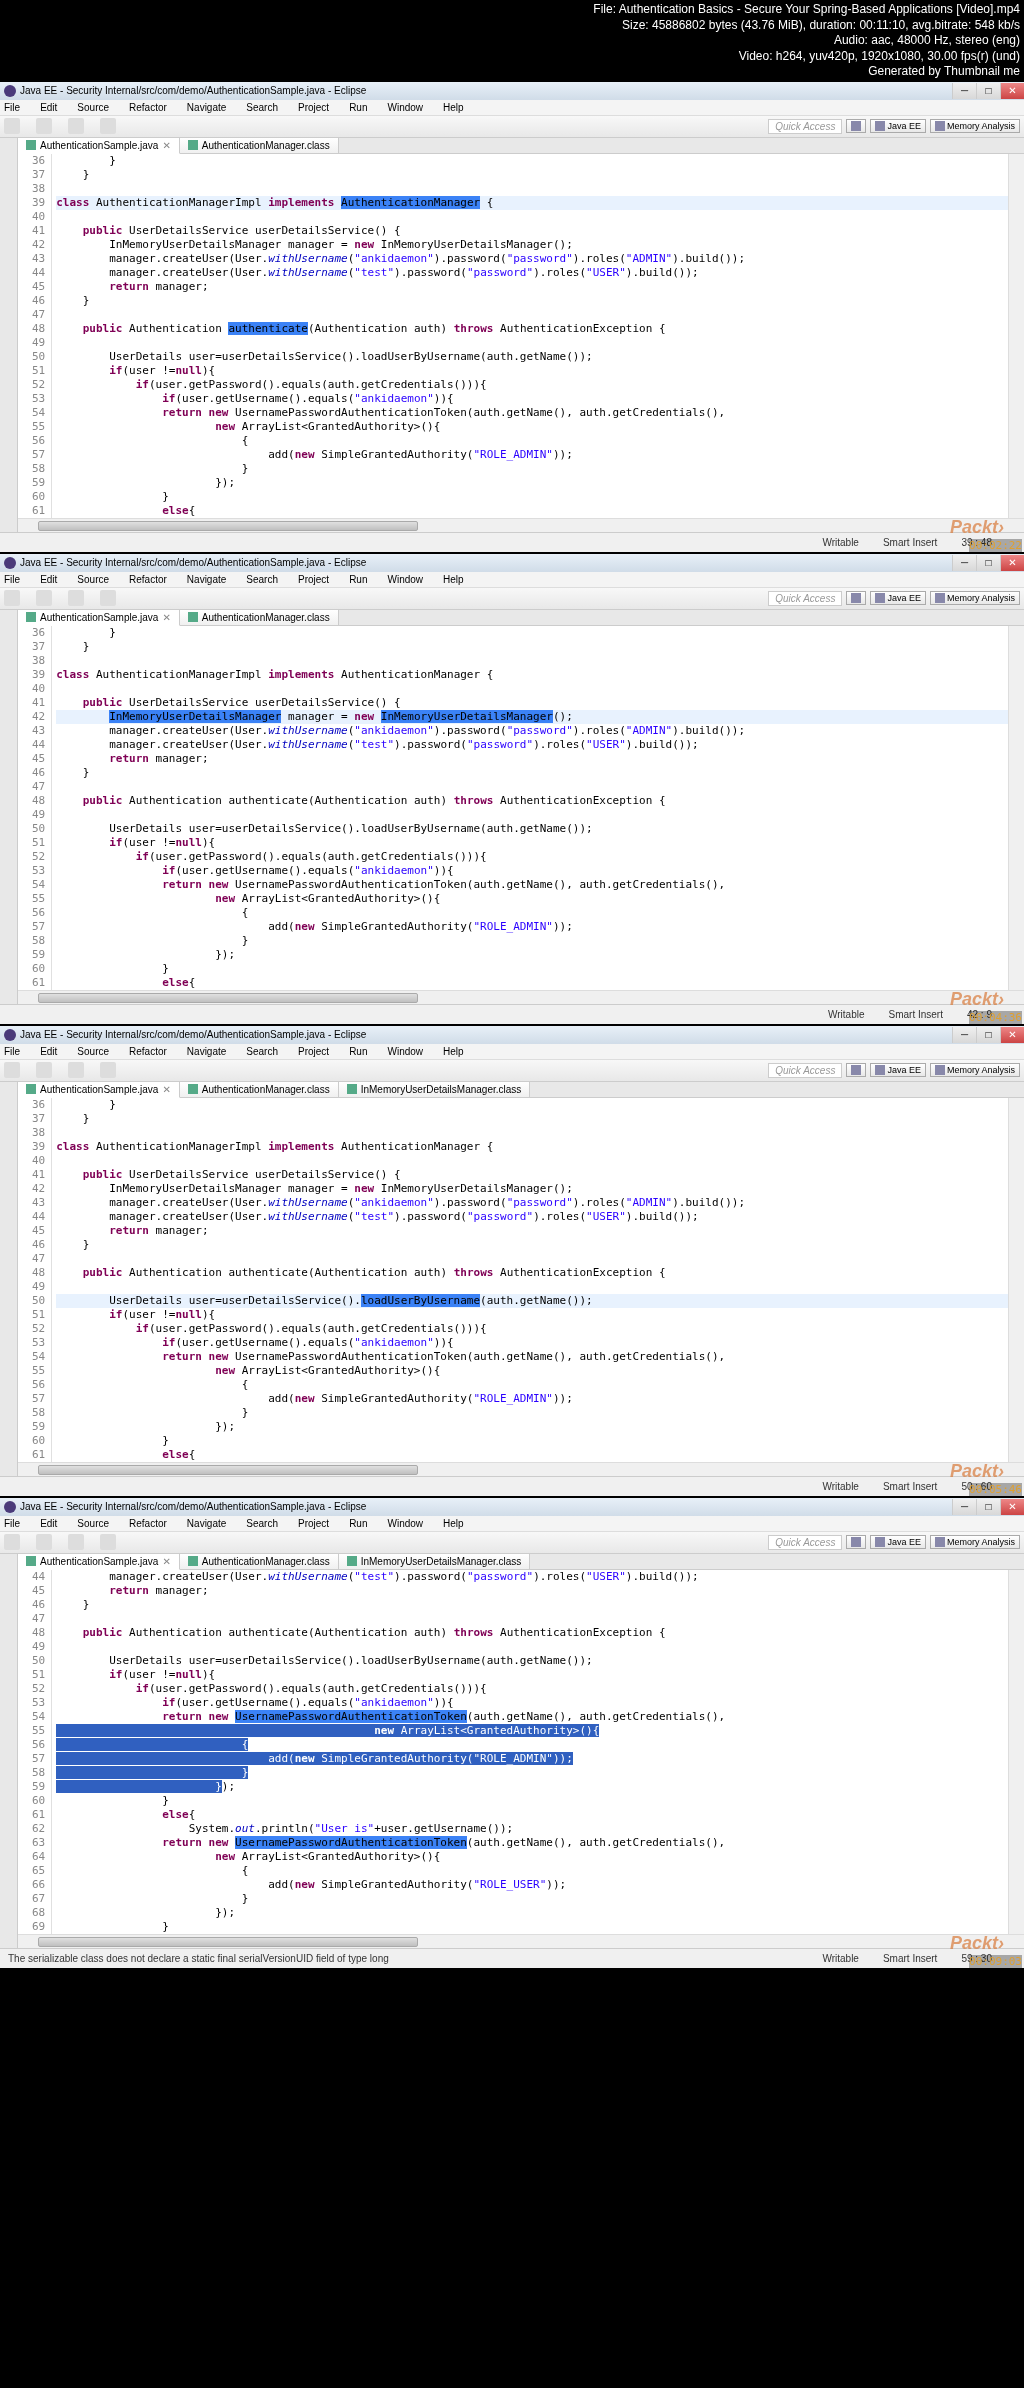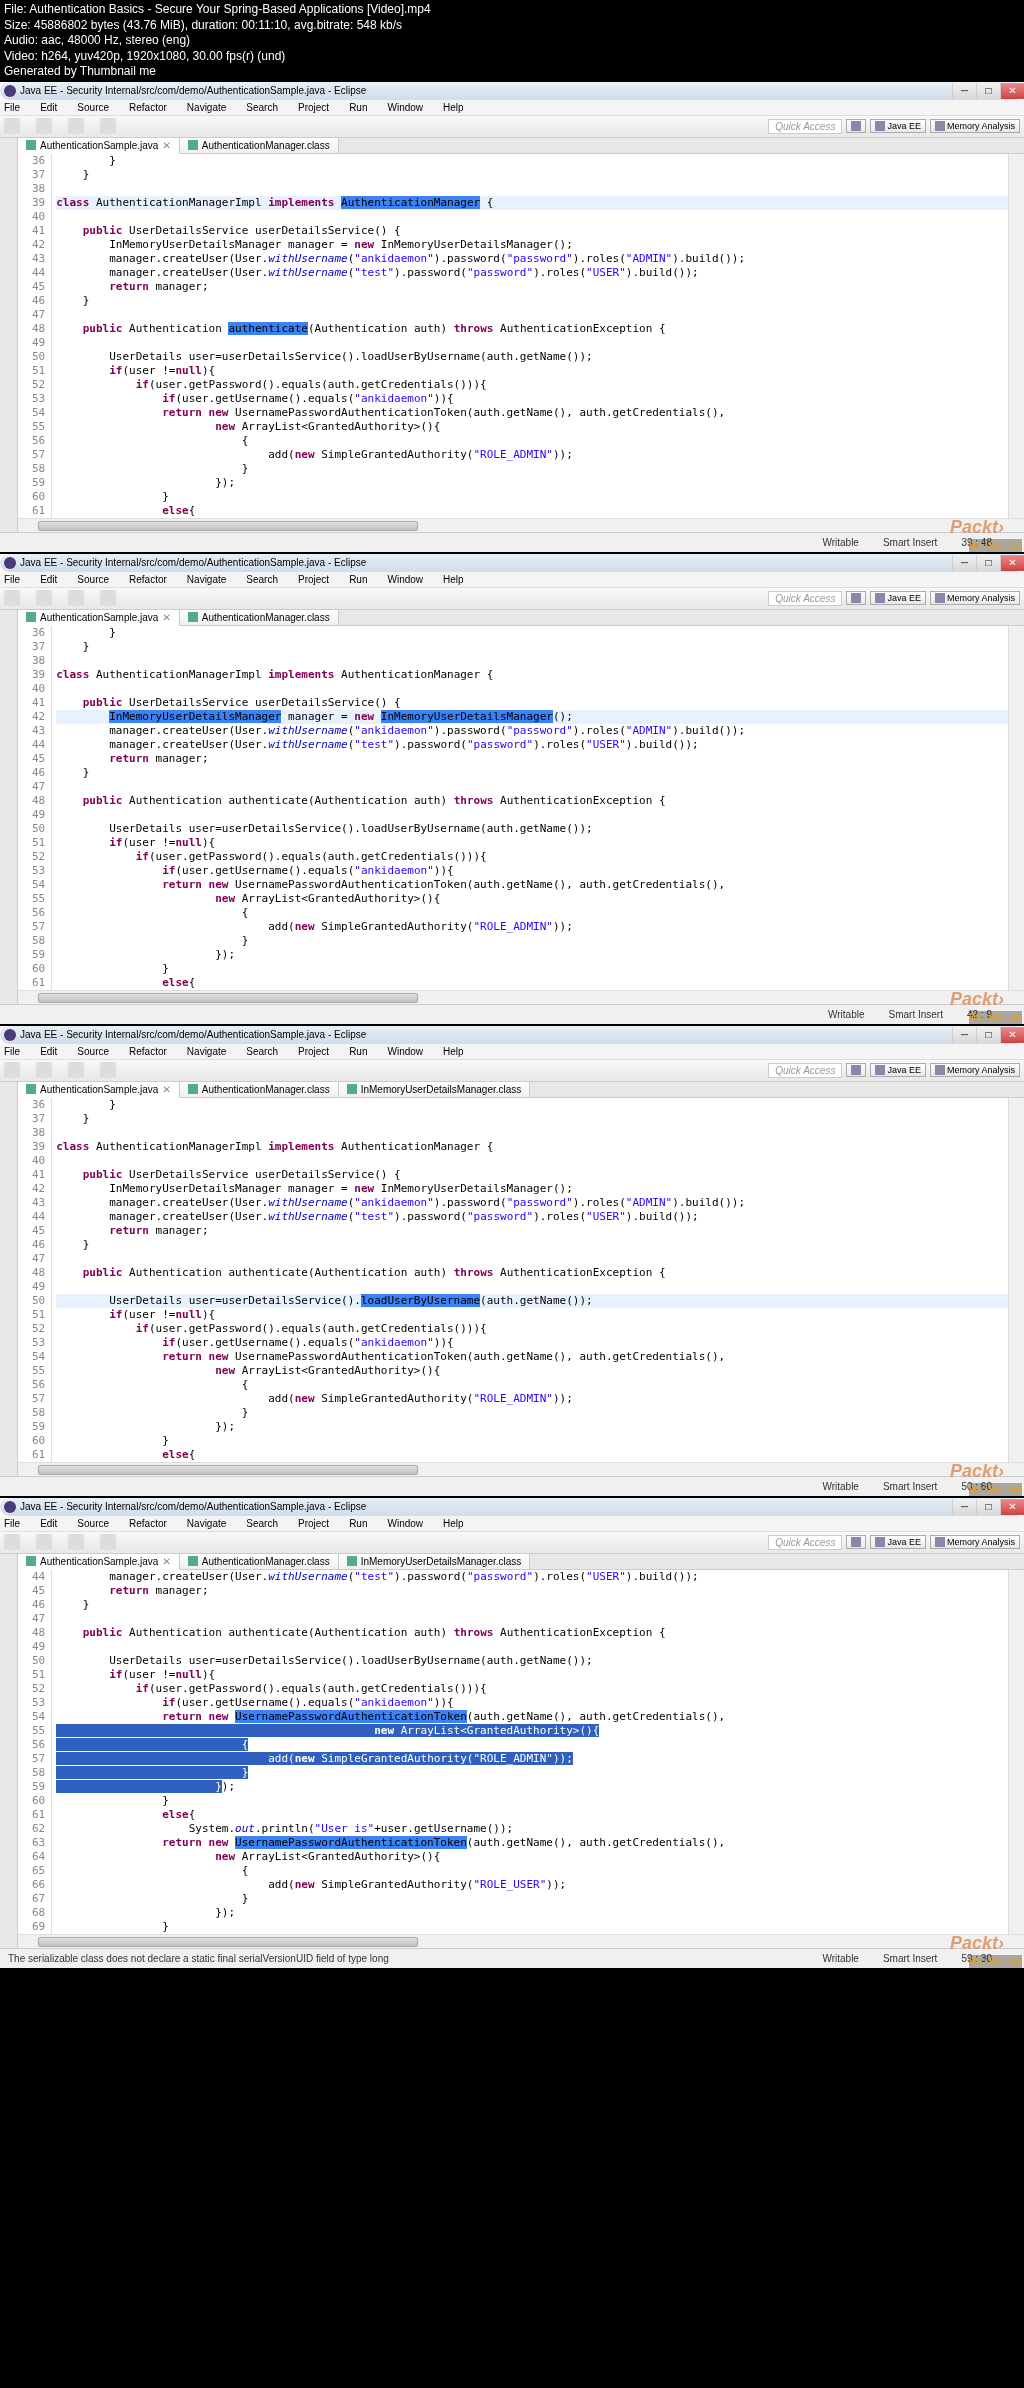--- a/index.html
+++ b/index.html
@@ -1,19 +1,19 @@
 <!DOCTYPE html>
 <html><head>
 <meta charset="utf-8">
 <style>
 * { margin:0; padding:0; box-sizing:border-box; }
 body { font-family:Tahoma,Arial,sans-serif; font-size:11px; background:#000; color:#fff; width:1024px; }
-.header-info { background:#000; color:#fff; padding:2px 4px; font-size:12px; line-height:1.3; }
+.header-info { background:#000; color:#fff; padding:2px 4px; font-size:12px; line-height:1.3;text-align:right; }
 .eclipse-window { background:#fff; color:#000; margin-bottom:2px; position:relative; }
-.titlebar { background:linear-gradient(to bottom,#e8f0f8,#d0dce8); display:flex; justify-content:space-between; align-items:center; height:18px; font-size:10px; padding-left:4px;border-radius:9px; }
+.titlebar { background:linear-gradient(to bottom,#e8f0f8,#d0dce8); display:flex; justify-content:space-between; align-items:center; height:18px; font-size:10px; padding-left:4px; }
 .titlebar-left { display:flex; align-items:center; gap:4px; }
 .eclipse-icon { width:12px; height:12px; background:#4a3a7a; border-radius:50%; }
 .win-controls { display:flex; }
 .win-btn { width:24px; height:16px; display:flex; align-items:center; justify-content:center; font-size:10px; background:linear-gradient(to bottom,#f0f0f0,#d8d8d8); border-left:1px solid #ccc; }
 .win-btn.close { background:linear-gradient(to bottom,#e88,#c44); color:#fff; }
 .menubar { background:#f4f4f4; padding:2px 4px; font-size:10px; display:flex; gap:20px; border-bottom:1px solid #ddd; }
 .toolbar { background:linear-gradient(to bottom,#f8f8f8,#e8e8e8); padding:2px 4px; height:22px; display:flex; gap:16px; border-bottom:1px solid #ccc; }
 .tool-icon { width:16px; height:16px; background:#ddd; border-radius:2px; }
 .toolbar-right { margin-left:auto; display:flex; gap:4px; align-items:center; }
 .quick-access { border:1px solid #ccc; padding:1px 6px; font-size:10px; color:#999; font-style:italic; background:#fff; }

